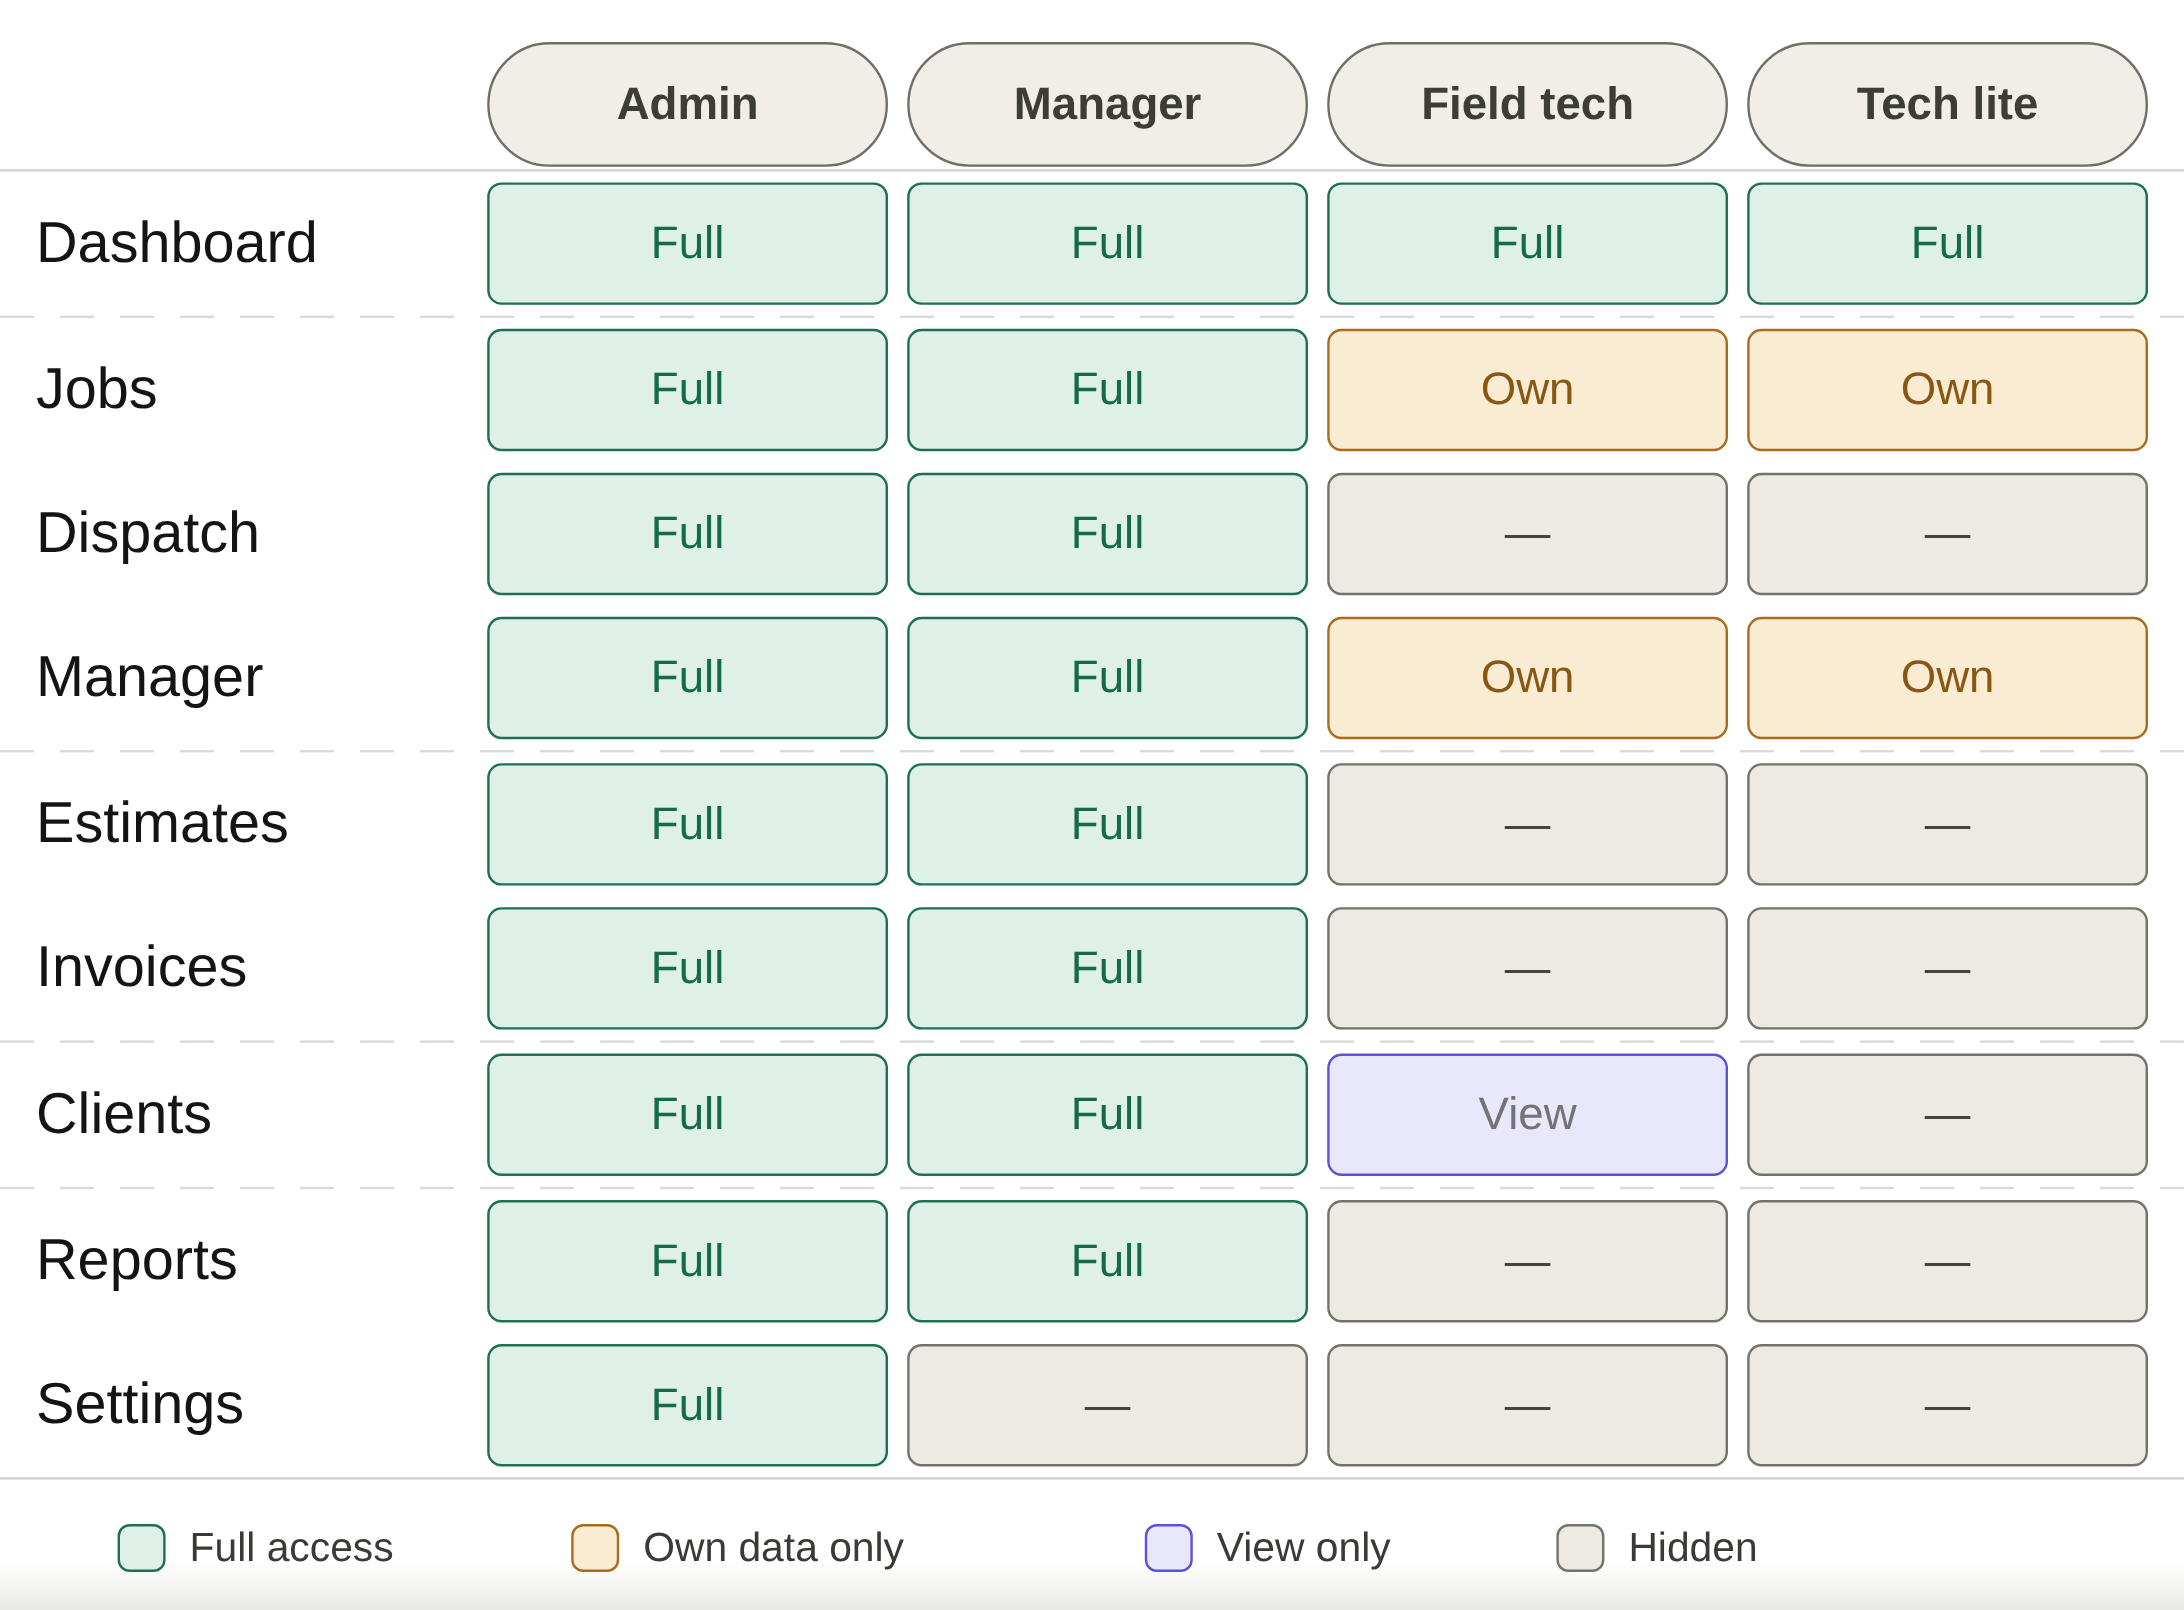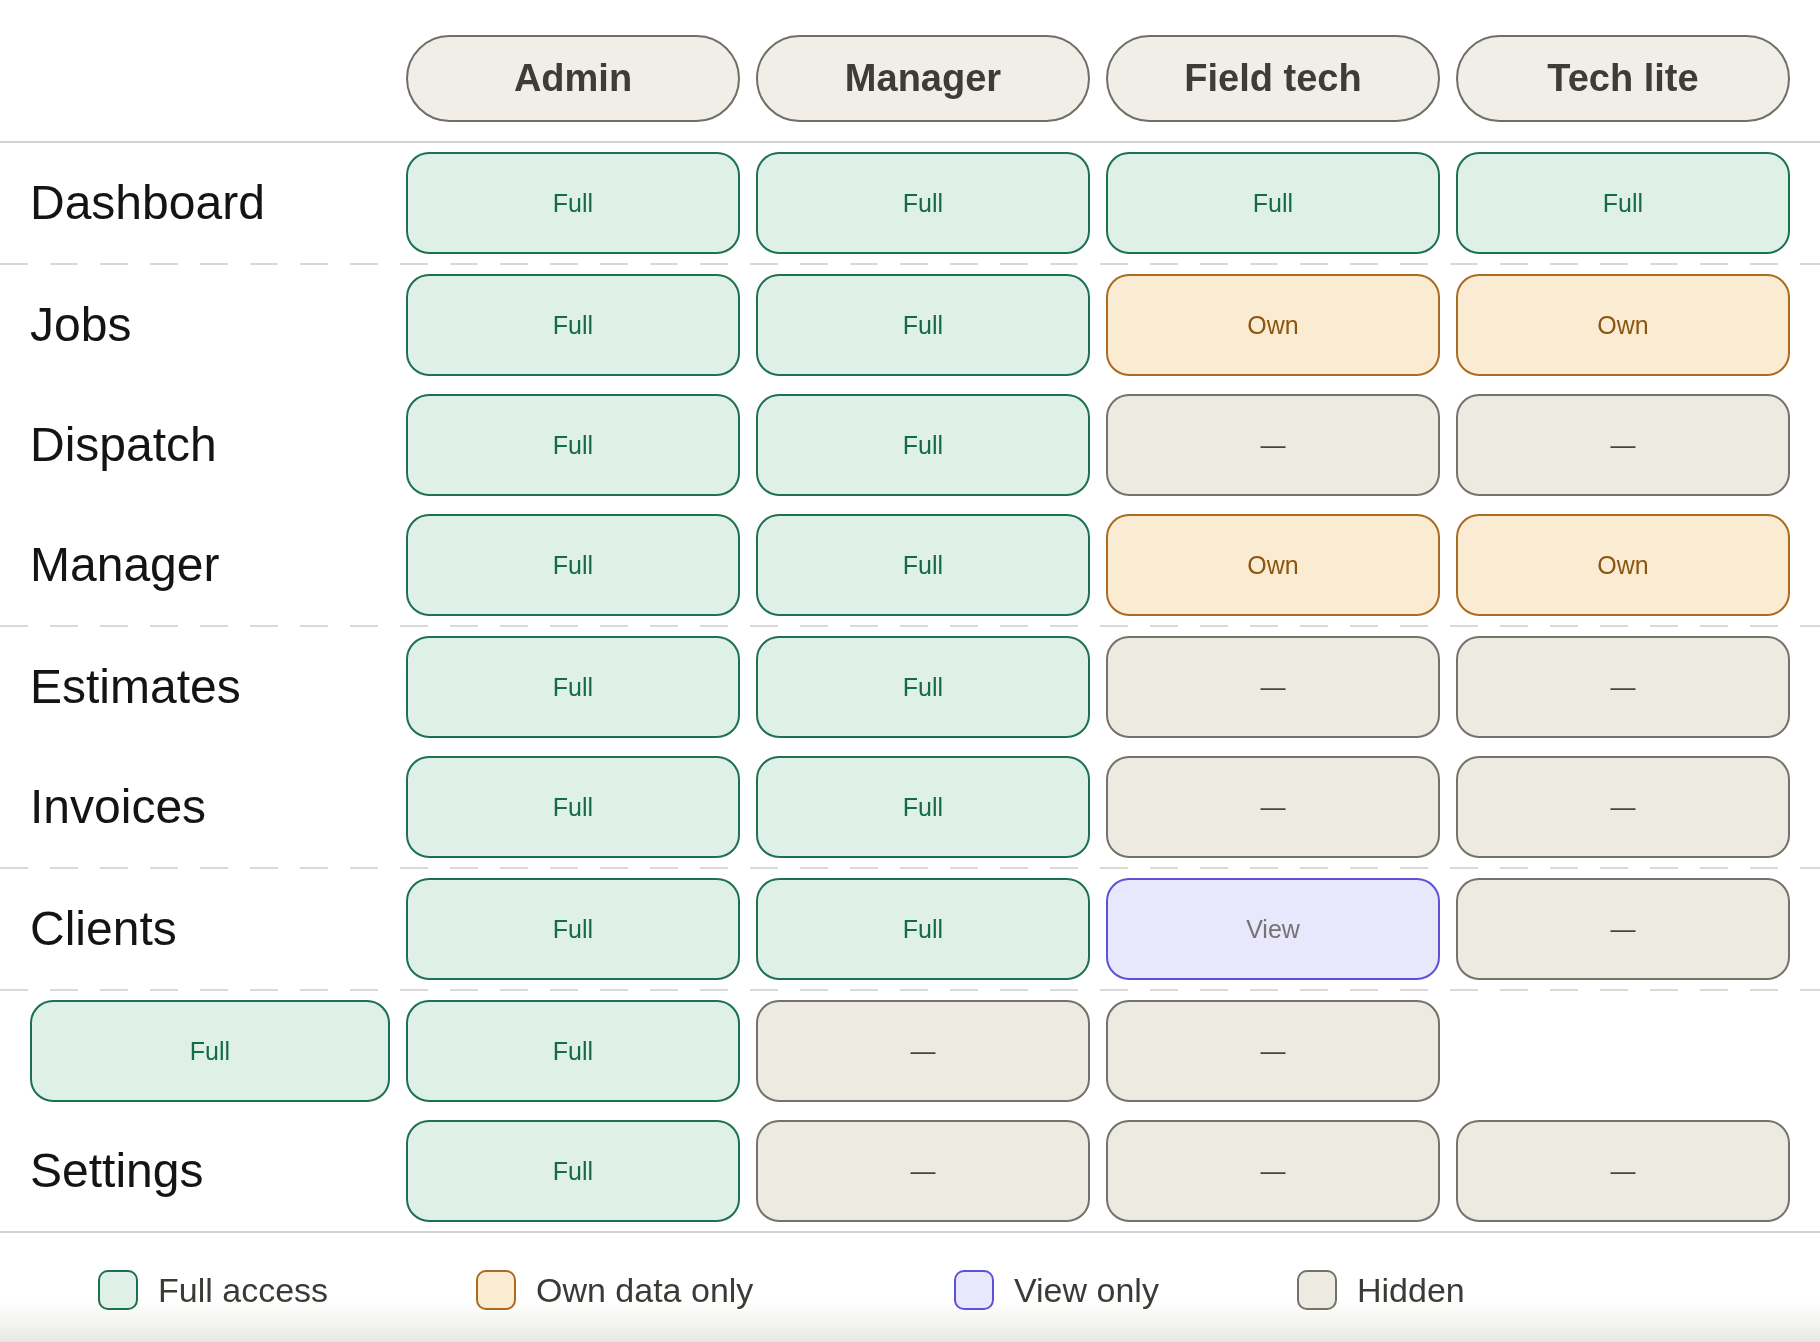--- a/index.html
+++ b/index.html
@@ -23,40 +23,40 @@
     column-gap:16px;
     padding-left:30px;
   }
   
   .header{
     height:143px;box-sizing:border-box;
     border-bottom:2px solid var(--divider);
     align-items:start;
   }
   .pill{
-    margin-top:35px;height:87px;box-sizing:border-box;
+    margin-top:35px;height:104px;box-sizing:border-box;
     background:var(--pill-bg);
     border:2px solid var(--pill-border);
     border-radius:999px;
     display:flex;align-items:center;justify-content:center;
     font-size:38px;font-weight:700;color:var(--pill-text);
     cursor:default;
   }
   
   .rows{display:block;}
   .row{height:120px;align-items:center;}
   .feature{
     font-size:48px;color:var(--label-text);line-height:1;
     align-self:center;
   }
   .cell{
     height:102px;box-sizing:border-box;align-self:center;
-    border-radius:23px;border:2px solid;
+    border-radius:12px;border:2px solid;
     display:flex;align-items:center;justify-content:center;
-    font-size:25px;line-height:1;cursor:default;
+    font-size:38px;line-height:1;cursor:default;
   }
   .divider-dashed{
     height:2px;width:100%;
     background:repeating-linear-gradient(90deg,var(--dashed) 0 28px,transparent 28px 50px);
   }
   
   .footer{
     flex:1;position:relative;box-sizing:border-box;
     border-top:2px solid var(--divider);
     background:linear-gradient(180deg,#ffffff 0%,#ffffff 62%,#f3f3f1 84%,#e7e7e5 100%);
@@ -135,20 +135,21 @@
       <div class="divider-dashed"></div>
       <div class="row grid">
     <div class="feature">Clients</div>
   <div class="cell" style="background: rgb(222, 240, 232); border-color: rgb(29, 112, 80); color: rgb(21, 106, 74);">Full</div>
         <div class="cell" style="background: rgb(222, 240, 232); border-color: rgb(29, 112, 80); color: rgb(21, 106, 74);">Full</div>
         <div class="cell" style="background: rgb(233, 231, 252); border-color: rgb(93, 82, 215); color: #737373;">View</div>
         <div class="cell" style="background: rgb(237, 234, 226); border-color: rgb(115, 115, 107); color: rgb(69, 69, 64);">—</div>
       </div>
       <div class="divider-dashed"></div>
       <div class="row grid">
+    <div class="feature">Reports</div>
   <div class="cell" style="background: rgb(222, 240, 232); border-color: rgb(29, 112, 80); color: rgb(21, 106, 74);">Full</div>
         <div class="cell" style="background: rgb(222, 240, 232); border-color: rgb(29, 112, 80); color: rgb(21, 106, 74);">Full</div>
         <div class="cell" style="background: rgb(237, 234, 226); border-color: rgb(115, 115, 107); color: rgb(69, 69, 64);">—</div>
         <div class="cell" style="background: rgb(237, 234, 226); border-color: rgb(115, 115, 107); color: rgb(69, 69, 64);">—</div>
       </div>
       <div class="row grid">
     <div class="feature">Settings</div>
   <div class="cell" style="background: rgb(222, 240, 232); border-color: rgb(29, 112, 80); color: rgb(21, 106, 74);">Full</div>
         <div class="cell" style="background: rgb(237, 234, 226); border-color: rgb(115, 115, 107); color: rgb(69, 69, 64);">—</div>
         <div class="cell" style="background: rgb(237, 234, 226); border-color: rgb(115, 115, 107); color: rgb(69, 69, 64);">—</div>

